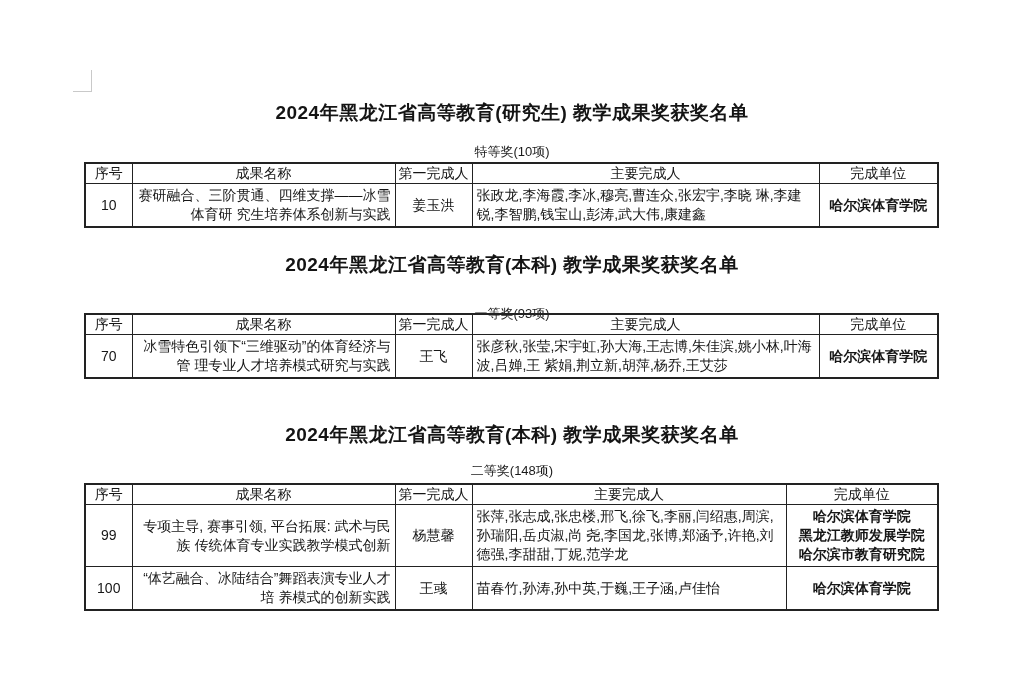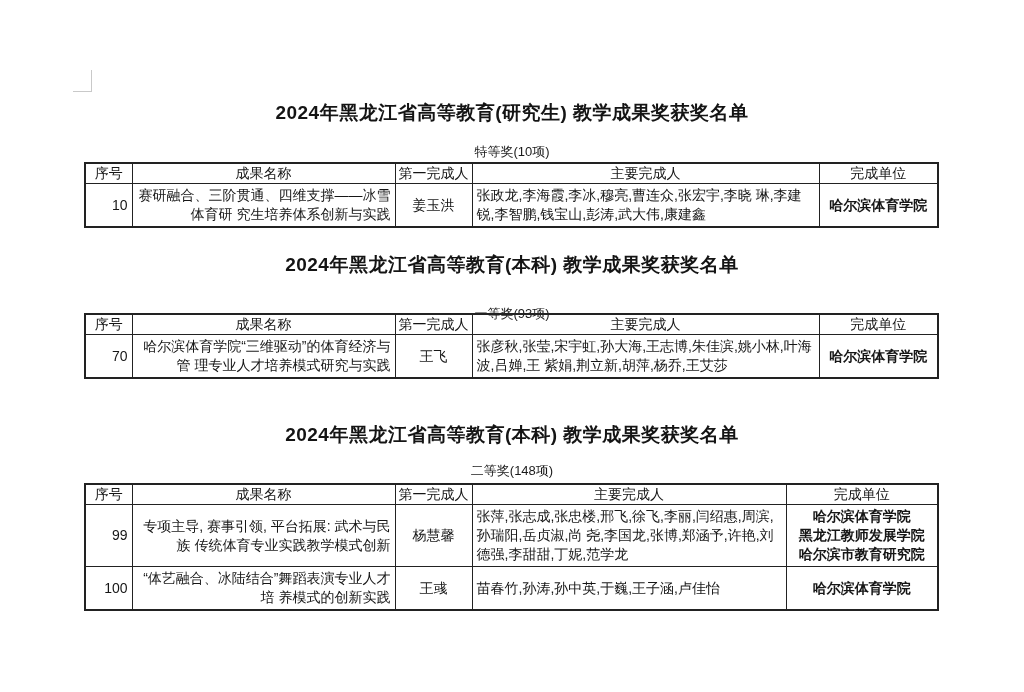--- a/index.html
+++ b/index.html
@@ -59,21 +59,21 @@
     vertical-align: middle;
     color: #161616;
     overflow: hidden;
   }
   table.awards-table th {
     font-weight: normal;
     text-align: center;
     height: 19px;
     padding: 0 2px;
   }
-  td.cell-seq   { text-align: right; }
+  td.cell-seq   { text-align: center; }
   td.cell-name  { text-align: right; }
   td.cell-first { text-align: center; }
   td.cell-main  { text-align: left; padding-left: 3px; padding-right: 2px; }
   td.cell-unit  { text-align: center; white-space: pre-line; font-weight: bold; }
   col.c-seq   { width: 47px; }
   col.c-name  { width: 263px; }
   col.c-first { width: 77px; }
   col.c-main  { width: 347px; }
   col.c-unit  { width: 119px; }
   table.t3 col.c-main { width: 314px; }
@@ -134,21 +134,21 @@
         <th>序号</th>
         <th>成果名称</th>
         <th>第一完成人</th>
         <th>主要完成人</th>
         <th>完成单位</th>
       </tr>
     </thead>
     <tbody>
       <tr>
         <td class="cell-seq">70</td>
-        <td class="cell-name">哈尔滨体育学院“三维驱动”的体育经济与管 理专业人才培养模式研究与实践</td>
+        <td class="cell-name">冰雪特色引领下“三维驱动”的体育经济与管 理专业人才培养模式研究与实践</td>
         <td class="cell-first">王飞</td>
         <td class="cell-main">张彦秋,张莹,宋宇虹,孙大海,王志博,朱佳滨,姚小林,叶海波,吕婵,王 紫娟,荆立新,胡萍,杨乔,王艾莎</td>
         <td class="cell-unit">哈尔滨体育学院</td>
       </tr>
     </tbody>
   </table>
 
   <div class="sec-title" id="title3">2024年黑龙江省高等教育(本科) 教学成果奖获奖名单</div>
   <div class="sec-subtitle" id="sub3">二等奖(148项)</div>
   <table class="awards-table t3" id="table3">

